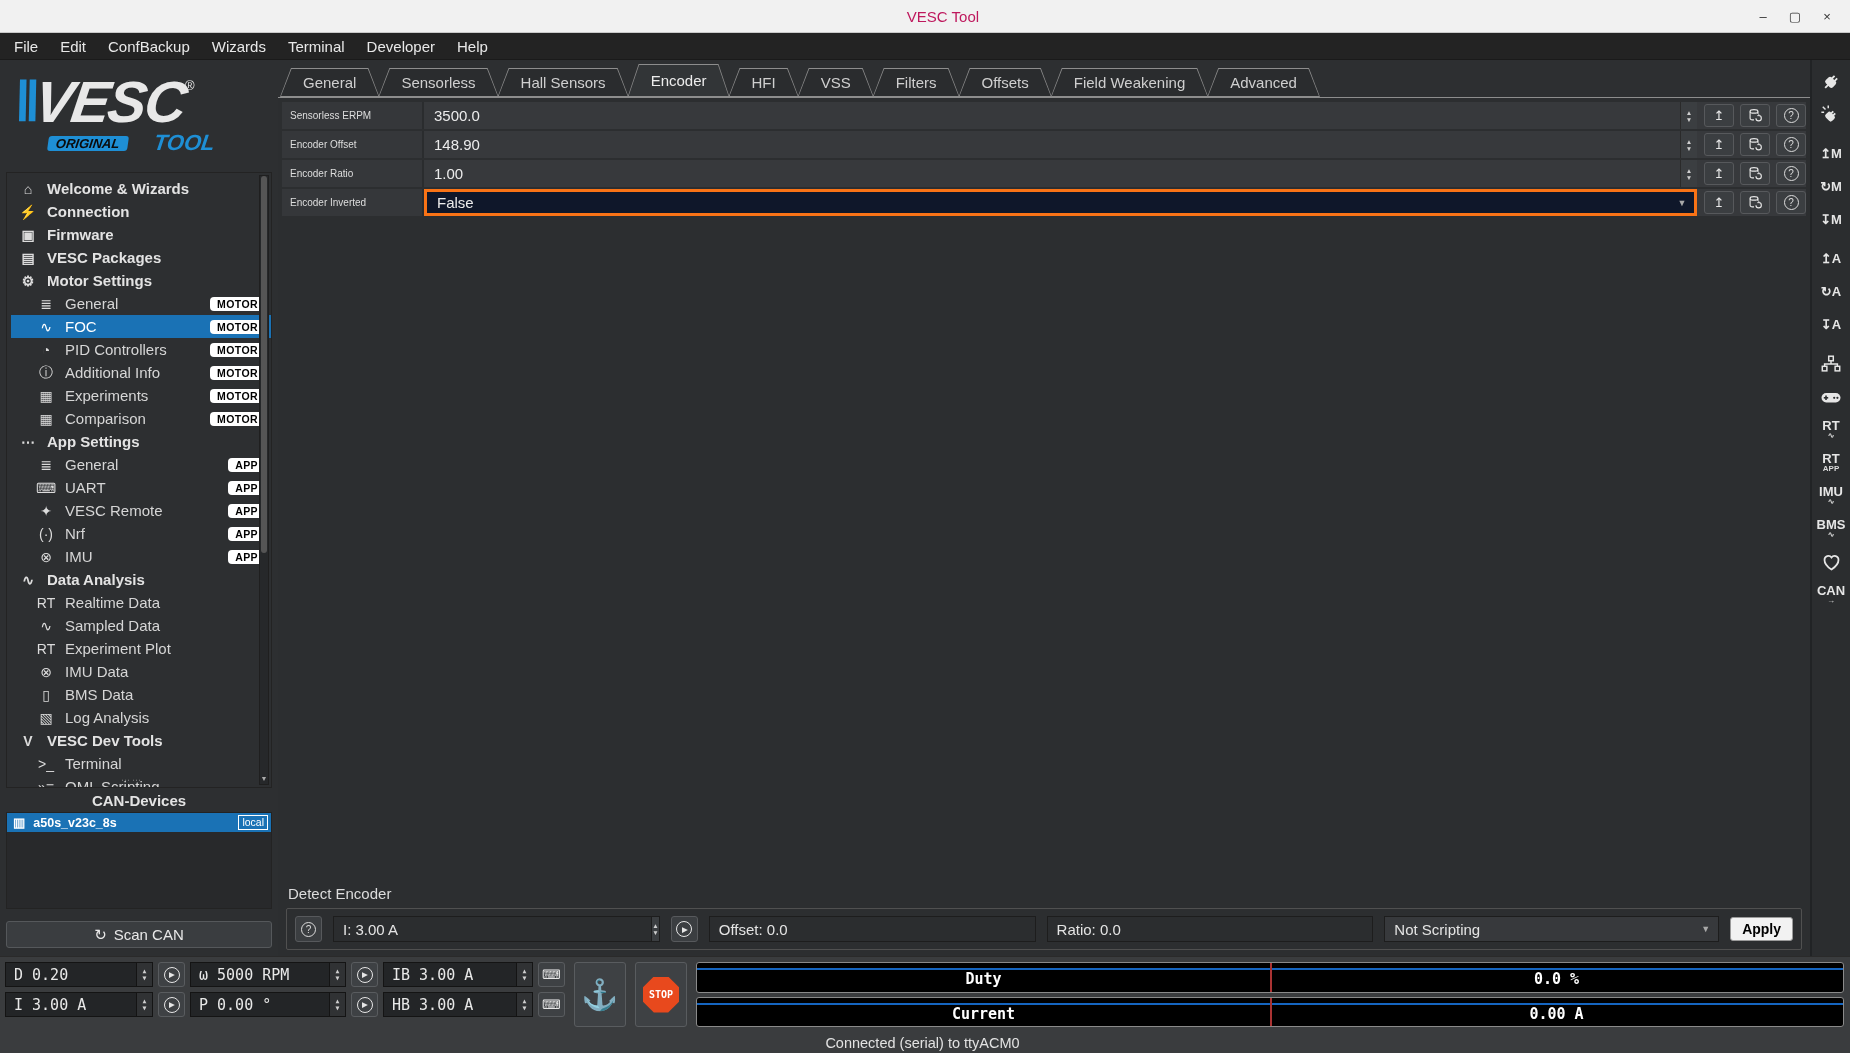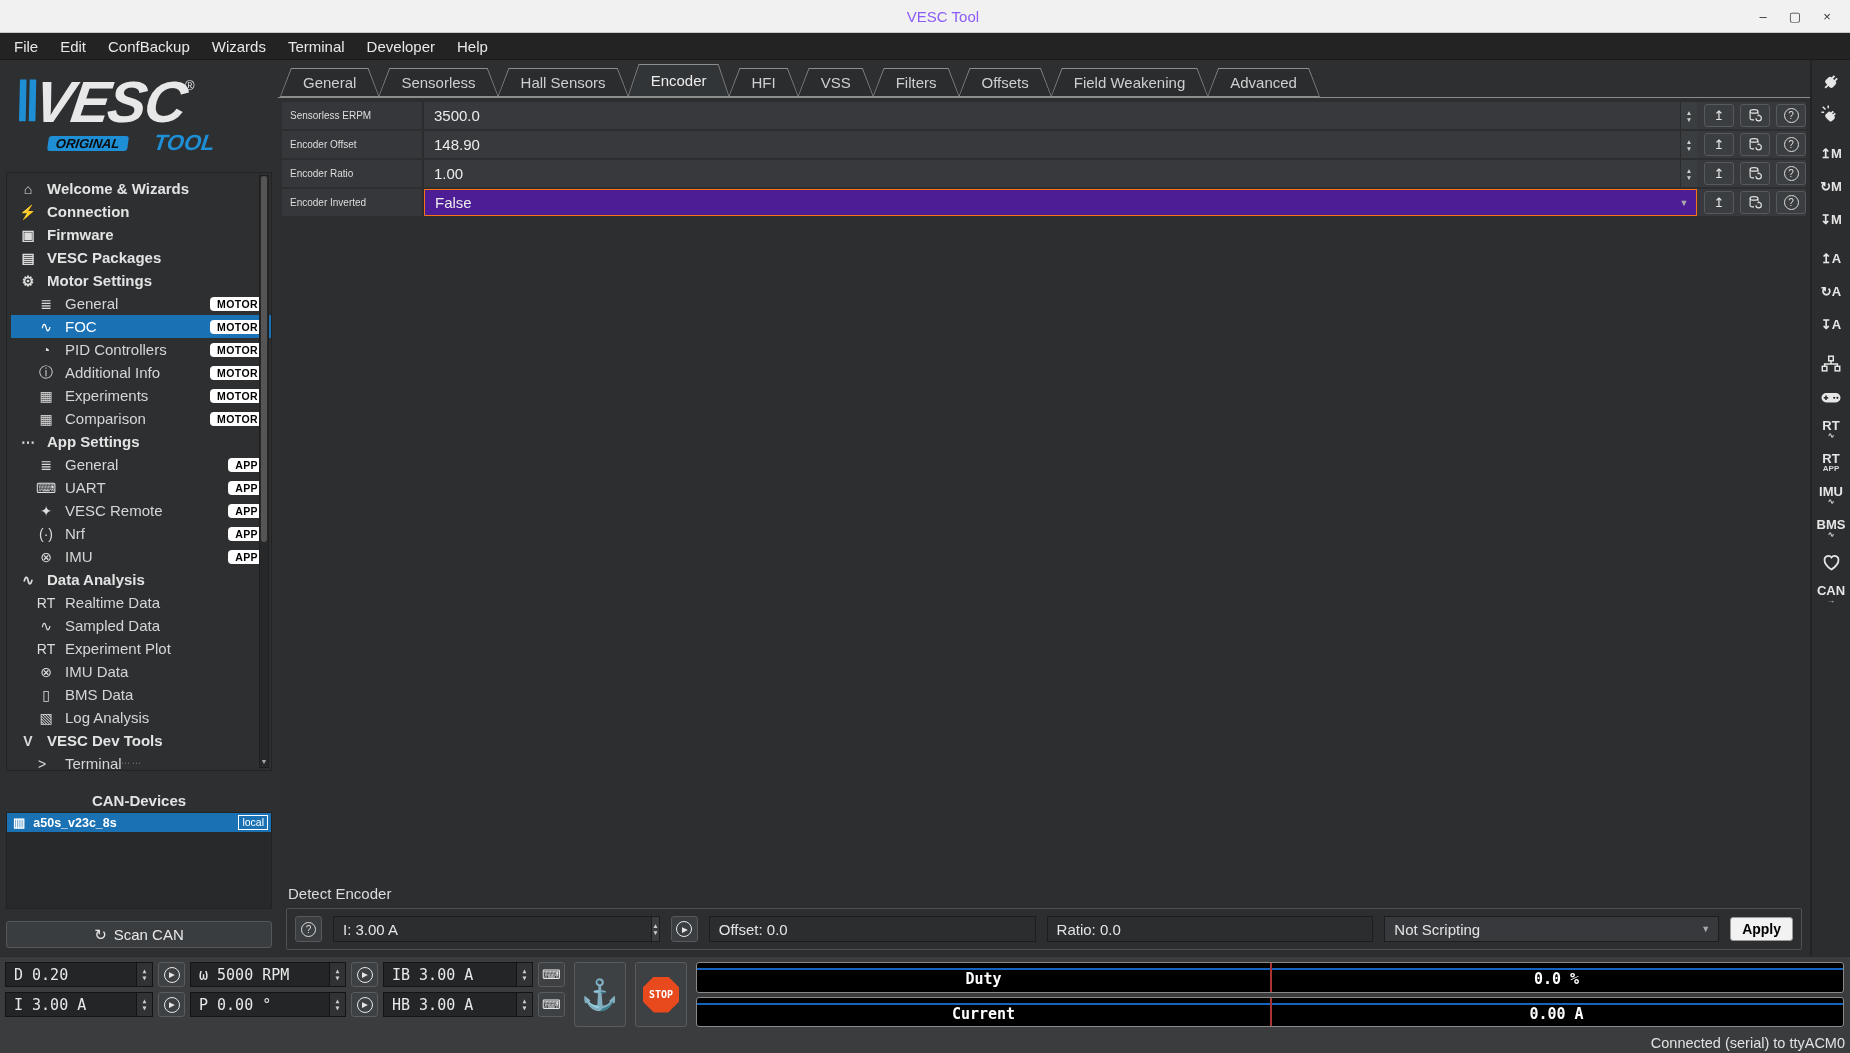--- a/index.html
+++ b/index.html
@@ -4,21 +4,21 @@
 <style>
   * { margin:0; padding:0; box-sizing:border-box; }
   html,body { width:1850px; height:1053px; overflow:hidden; background:#2d2f31;
     font-family:"Liberation Sans", sans-serif; -webkit-font-smoothing:antialiased; }
   .window { width:1850px; height:1053px; display:grid;
     grid-template-rows:33px 27px 1fr 76px 21px; }
 
   
   .titlebar { background:#f1f1f1; display:flex; align-items:center; position:relative;
     border-bottom:1px solid #c9c9c9; }
-  .titlebar .title { position:absolute; left:0; right:0; text-align:center; color:#8b5cf6; font-size:15px;margin-left:36px; }
+  .titlebar .title { position:absolute; left:0; right:0; text-align:center; color:#be185d; font-size:15px;margin-left:36px; }
   .win-controls { margin-left:auto; display:flex; gap:6px; padding-right:10px; z-index:2; }
   .win-btn { width:26px; height:22px; display:flex; align-items:center; justify-content:center;
     color:#333; font-size:13px; cursor:default; }
 
   
   .menubar { background:#232323; display:flex; align-items:center; padding-left:4px; gap:2px;
     border-bottom:1px solid #1a1a1a; }
   .menu-item { color:#e8e8e8; font-size:15px; padding:11px 10px; }
 
   
@@ -53,21 +53,21 @@
   .scroll-dots { position:absolute; bottom:2px; left:0; right:14px; text-align:center;
     color:#8a8a8a; font-size:9px; letter-spacing:2px; }
   .nav-scrollbar { position:absolute; top:2px; right:2px; bottom:2px; width:10px;
     background:#26282a; border:1px solid #1f1f1f; }
   .nav-thumb { position:absolute; top:0; left:1px; width:6px; height:62%; background:#555;
     border-radius:3px; }
   .nav-sb-btn { position:absolute; left:0; right:0; height:12px; color:#aaa; font-size:7px;
     display:flex; align-items:center; justify-content:center; }
   .nav-sb-btn.down { bottom:0; }
 
-  .can-header { text-align:center; color:#e3e3e3; font-weight:bold; font-size:15px; margin:21px 0 3px 0; }
+  .can-header { text-align:center; color:#e3e3e3; font-weight:bold; font-size:15px; margin:4px 0 3px 0; }
   .can-list { margin:0 6px; height:97px; border:1px solid #232323; background:#28292b; overflow:hidden; }
   .can-item { display:flex; align-items:center; height:19px; background:#1a72b5; color:#fff;
     font-weight:bold; font-size:12.5px; padding:0 3px 0 6px; }
   .can-item .motor-glyph { font-size:13px; margin-right:8px; }
   .can-badge { margin-left:auto; border:1px solid #fff; font-size:10.5px; font-weight:normal;
     padding:0 3px; line-height:13px; }
   .scan-btn { margin:12px 6px 8px 6px; height:27px; background:#3a3d40; border:1px solid #55585b;
     border-radius:3px; color:#e8e8e8; font-size:15px; display:flex; align-items:center;
     justify-content:center; gap:7px; }
 
@@ -83,21 +83,21 @@
   .tab.active .tab-inner { background:#323537; color:#ececec; }
   .pane { flex:1; border-top:1px solid #8d8d8d; background:#2c2e30; display:flex;
     flex-direction:column; min-height:0; padding:4px 4px 6px 4px; }
 
   .param-rows { display:flex; flex-direction:column; gap:2px; }
   .param-row { display:flex; align-items:stretch; height:27px; background:#37393c; }
   .param-label { flex:0 0 142px; display:flex; align-items:center; padding-left:8px;
     color:#dedede; font-size:10px; background:#35373a; border-right:2px solid #2a2c2e; }
   .param-value { flex:1; display:flex; align-items:center; padding-left:10px; color:#ececec;
     font-size:15px; }
-  .param-value.combo { background:#4c1d95; border:1px solid #f97316; }
+  .param-value.combo { background:#0f172a; border:3px solid #f97316; }
   .spin-col { flex:0 0 17px; display:flex; flex-direction:column; align-items:center;
     justify-content:center; background:#3b3e41; border-left:1px solid #2a2a2a; color:#cfcfcf; }
   .spin-col span { font-size:6.5px; line-height:7px; }
   .combo-arrow { flex:0 0 24px; display:flex; align-items:center; justify-content:center;
     color:#a9a9a9; font-size:9px; }
   .row-btns { display:flex; gap:6px; margin-left:7px; align-items:center; }
   .mini-btn { width:30px; height:23px; background:#3b3e41; border:1px solid #57595c;
     border-radius:3px; color:#eaeaea; display:flex; align-items:center; justify-content:center;
     font-size:13px; }
   .mini-btn svg { display:block; }
@@ -157,21 +157,21 @@
     font-size:10px; font-family:"DejaVu Sans Mono", monospace; }
   .gauges { flex:1; display:flex; flex-direction:column; gap:4px; }
   .gauge { flex:1; background:#000; border:1px solid #8a8a8a; border-radius:3px; position:relative;
     display:flex; overflow:hidden; }
   .gauge .blue-line { position:absolute; left:0; right:0; top:5px; height:2px; background:#1565c0; }
   .gauge .red-line { position:absolute; left:50%; top:0; bottom:0; width:2px; background:#a33; }
   .gauge .half { flex:1; display:flex; align-items:center; justify-content:center; color:#fff;
     font-family:"DejaVu Sans Mono", monospace; font-weight:bold; font-size:15px; padding-top:4px; }
 
   
-  .statusbar { background:#3a3c3e; display:flex; align-items:center; justify-content:flex-end;
+  .statusbar { background:#3a3c3e; display:flex; align-items:center; justify-content:center;
     padding-right:5px; color:#e2e2e2; font-size:14.5px; }
 </style>
 </head>
 <body>
 
 <div class="window">
 
   <div class="titlebar">
     <div class="title">VESC Tool</div>
     <div class="win-controls">

